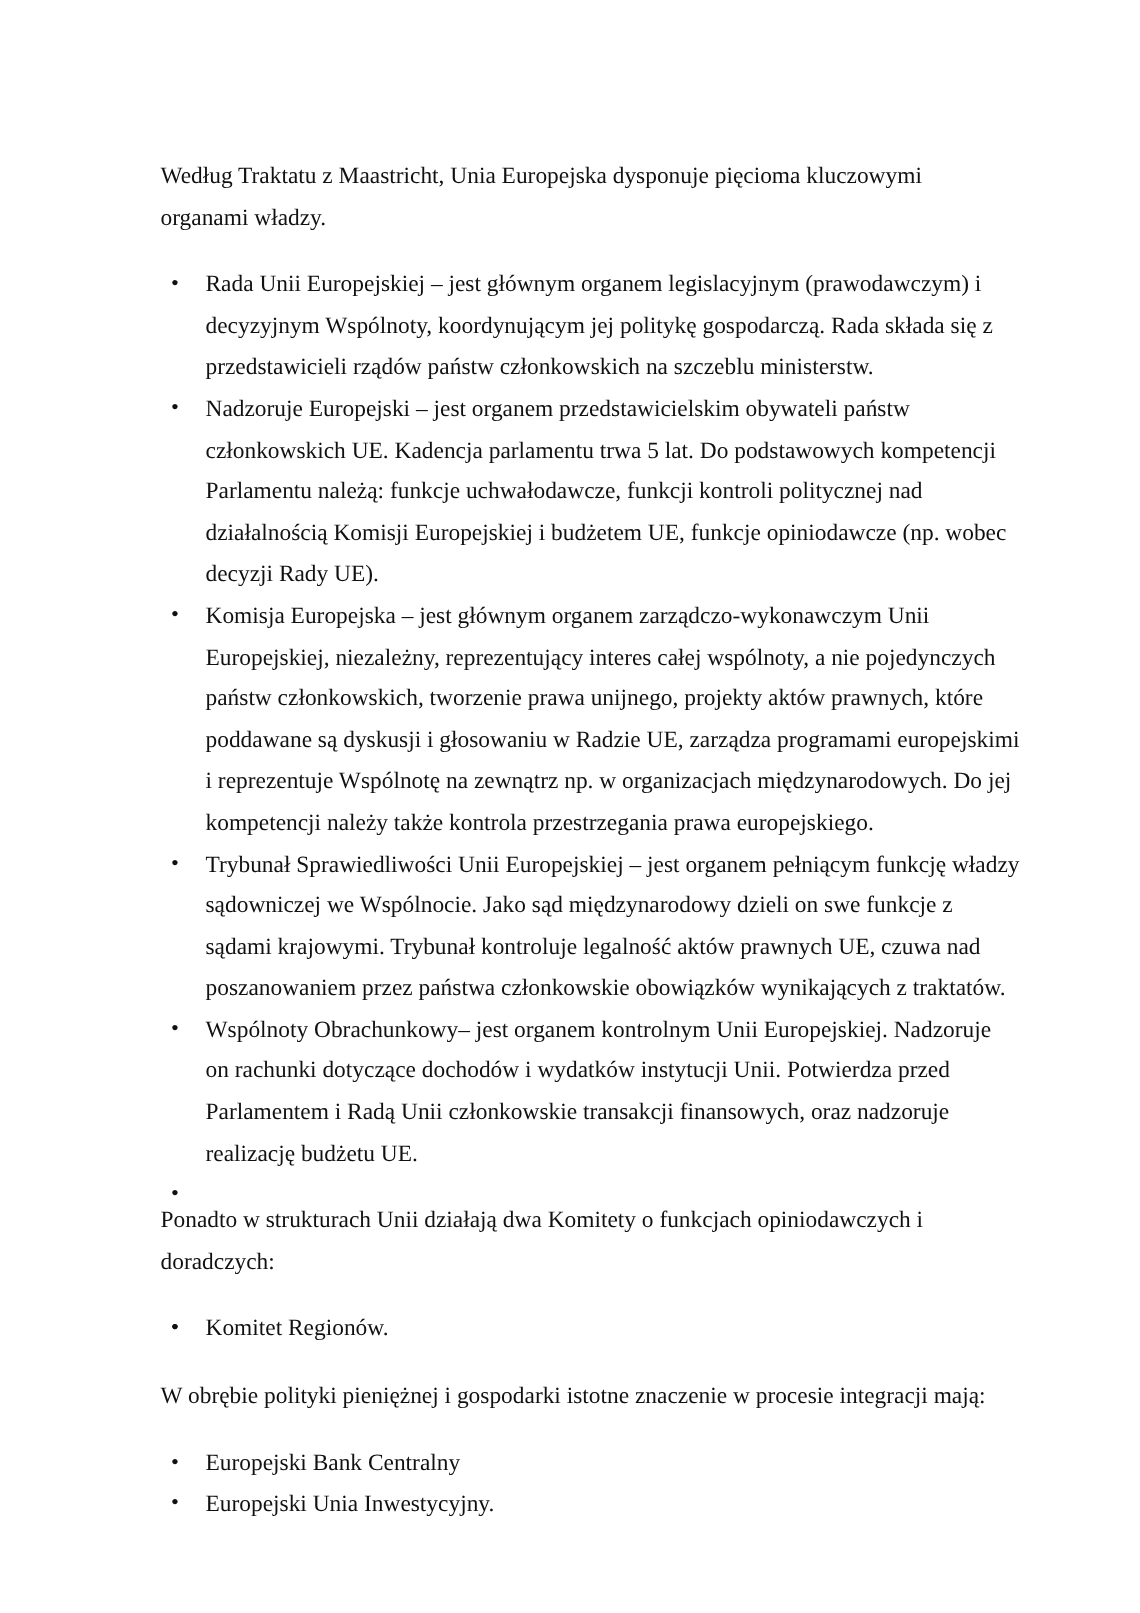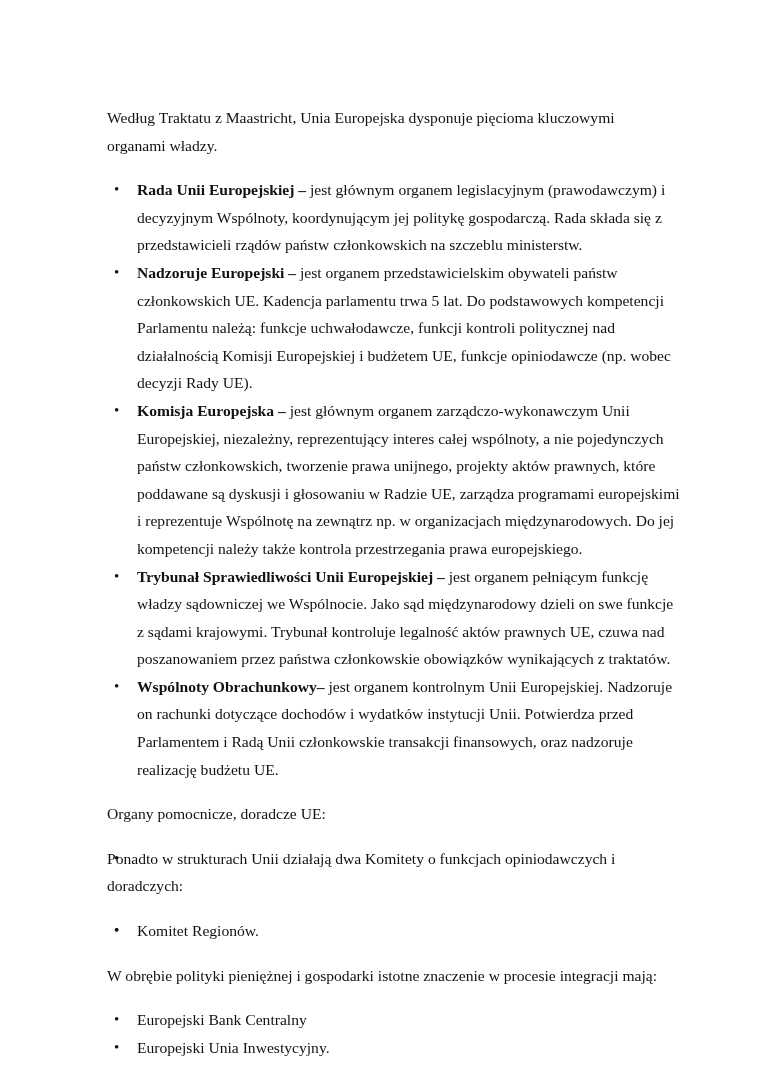--- a/index.html
+++ b/index.html
@@ -8,21 +8,21 @@
       position: absolute; left: 90px; top: 87px; width: 590px;
       font-family: "Liberation Serif", "DejaVu Serif", serif;
       font-size: 15.6px; line-height: 27.6px; color: #111111;
     }
     p { margin: 17px; }
     ul { list-style: none; margin: 0; padding: 0; }
     li { position: relative; padding-left: 47px; }
     li .bullet {
       position: absolute; left: 24px; top: 0; font-size: 15px;
     }
-    b { font-weight: bold; }
+    b { font-weight: normal; }
   </style>
 </head>
 <body>
 
 <div class="page">
   <p>Według Traktatu z Maastricht, Unia Europejska dysponuje pięcioma kluczowymi organami władzy.</p>
 
   <ul>
     <li>
       <span class="bullet">•</span>
@@ -39,21 +39,20 @@
     <li>
       <span class="bullet">•</span>
       <b>Trybunał Sprawiedliwości Unii Europejskiej –</b><span> jest organem pełniącym funkcję władzy sądowniczej we Wspólnocie. Jako sąd międzynarodowy dzieli on swe funkcje z sądami krajowymi. Trybunał kontroluje legalność aktów prawnych UE, czuwa nad poszanowaniem przez państwa członkowskie obowiązków wynikających z traktatów.</span>
     </li>
     <li>
       <span class="bullet">•</span>
       <b>Wspólnoty Obrachunkowy–</b><span> jest organem kontrolnym Unii Europejskiej. Nadzoruje on rachunki dotyczące dochodów i wydatków instytucji Unii.  Potwierdza przed Parlamentem i Radą Unii członkowskie transakcji finansowych, oraz nadzoruje realizację budżetu UE.</span>
     </li>
   </ul>
 
-  <p>Organy pomocnicze, doradcze UE:</p>
   <ul>
     <li>
       <span class="bullet">•</span>
     </li>
   </ul>
 
   <p>Ponadto w strukturach Unii działają dwa Komitety o funkcjach opiniodawczych i doradczych:</p>
   <ul>
     <li>
       <span class="bullet">•</span>

